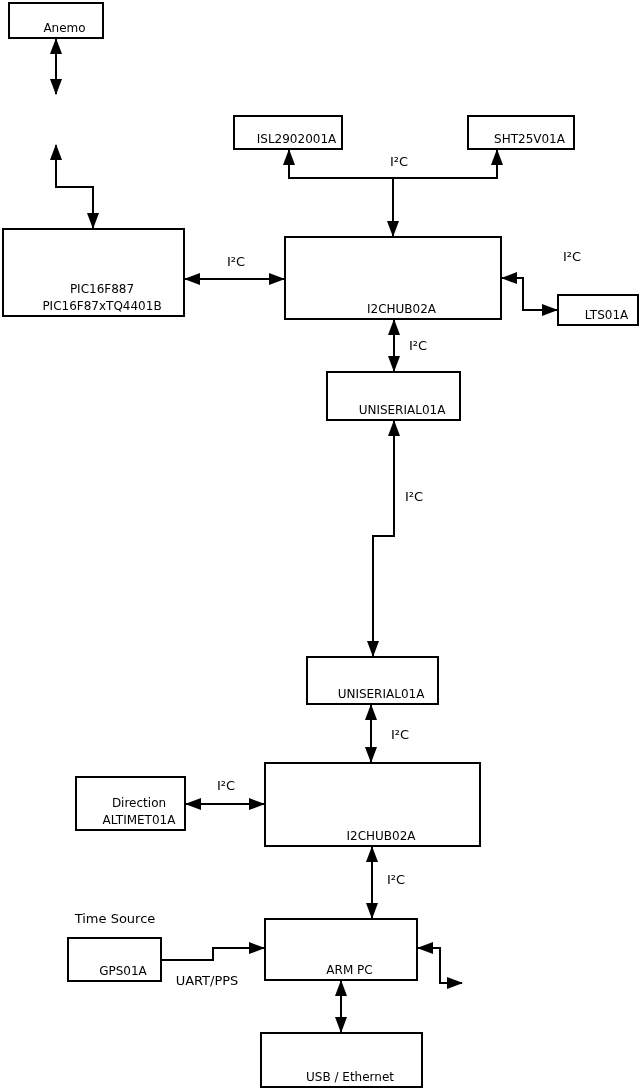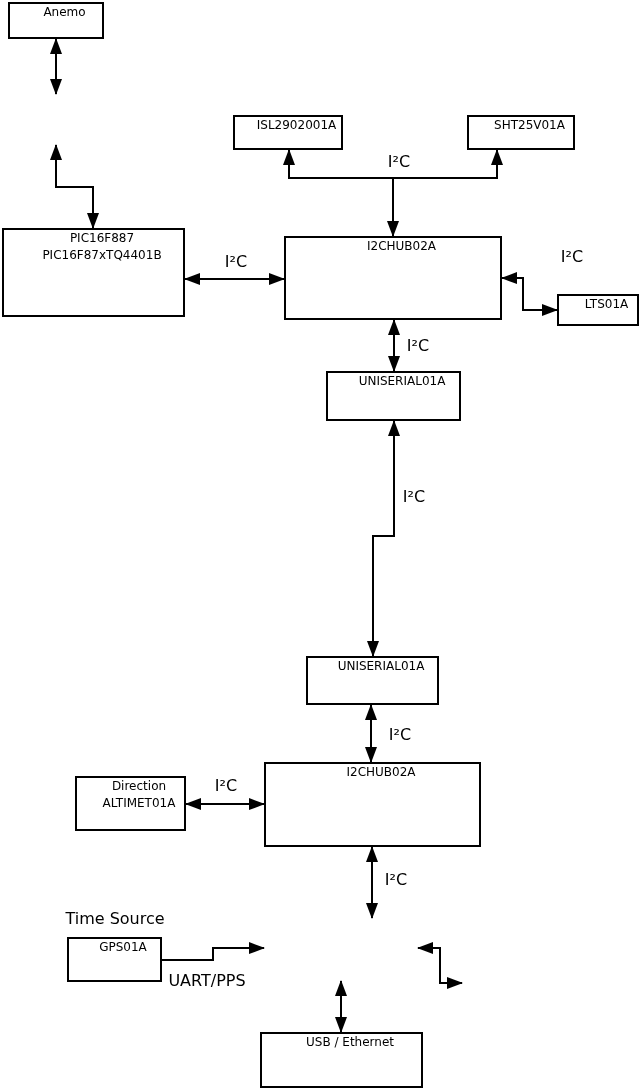--- a/index.html
+++ b/index.html
@@ -16,35 +16,35 @@
     position: absolute;
     left: 0; top: 0;
     width: 640px; height: 1089px;
   }
   .node {
     position: absolute;
     box-sizing: border-box;
     border: 2px solid #000000;
     background: #ffffff;
     display: flex;
-    align-items: flex-start;
+    align-items: flex-end;
     justify-content: center;
     text-align: center;
     padding-left: 17px;
   }
   .node-label {
     font-size: 12px;
     line-height: 17px;
     white-space: pre-line;
     color: #000000;
   }
   .edge-label {
     position: absolute;
     transform: translate(-50%, -50%);
-    font-size: 16px;
+    font-size: 13px;
     white-space: nowrap;
     color: #000000;
     background: transparent;
   }
 </style>
 </head>
 <body>
 
 <div class="canvas">
 
@@ -100,20 +100,23 @@
   <div class="node" style="left:264px;top:762px;width:217px;height:85px">
     <span class="node-label">I2CHUB02A</span>
   </div>
   <div class="node" style="left:75px;top:776px;width:111px;height:55px">
     <span class="node-label">Direction
 ALTIMET01A</span>
   </div>
   <div class="node" style="left:67px;top:937px;width:95px;height:45px">
     <span class="node-label">GPS01A</span>
   </div>
+  <div class="node" style="left:264px;top:918px;width:154px;height:63px">
+    <span class="node-label">ARM PC</span>
+  </div>
   <div class="node" style="left:260px;top:1032px;width:163px;height:56px">
     <span class="node-label">USB / Ethernet</span>
   </div>
 
   <div class="edge-label" style="left:399px;top:161px">I²C</div>
   <div class="edge-label" style="left:236px;top:261px">I²C</div>
   <div class="edge-label" style="left:572px;top:256px">I²C</div>
   <div class="edge-label" style="left:418px;top:345px">I²C</div>
   <div class="edge-label" style="left:414px;top:496px">I²C</div>
   <div class="edge-label" style="left:400px;top:734px">I²C</div>

